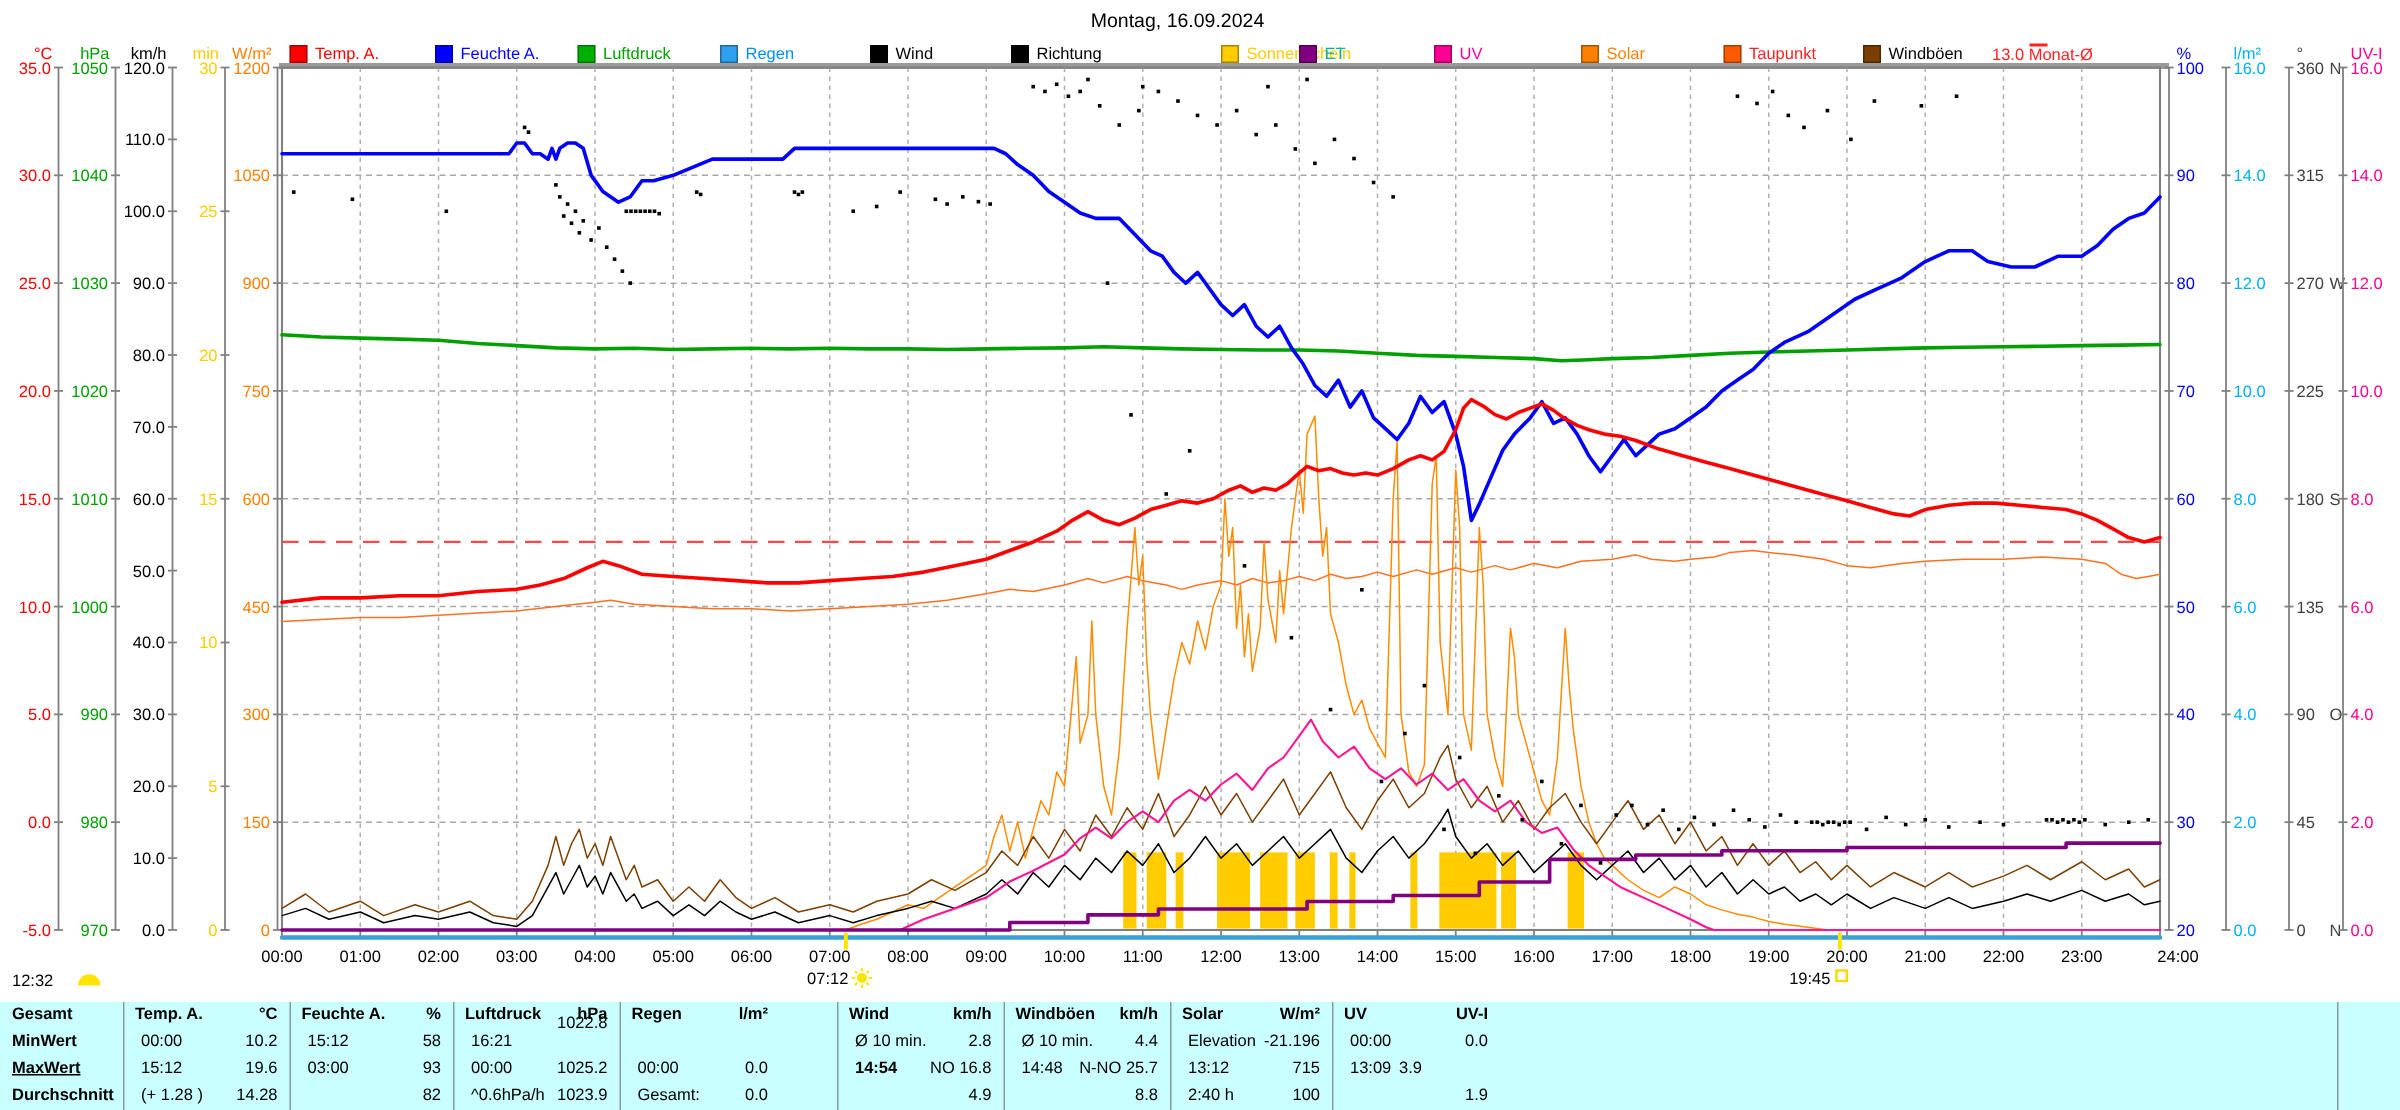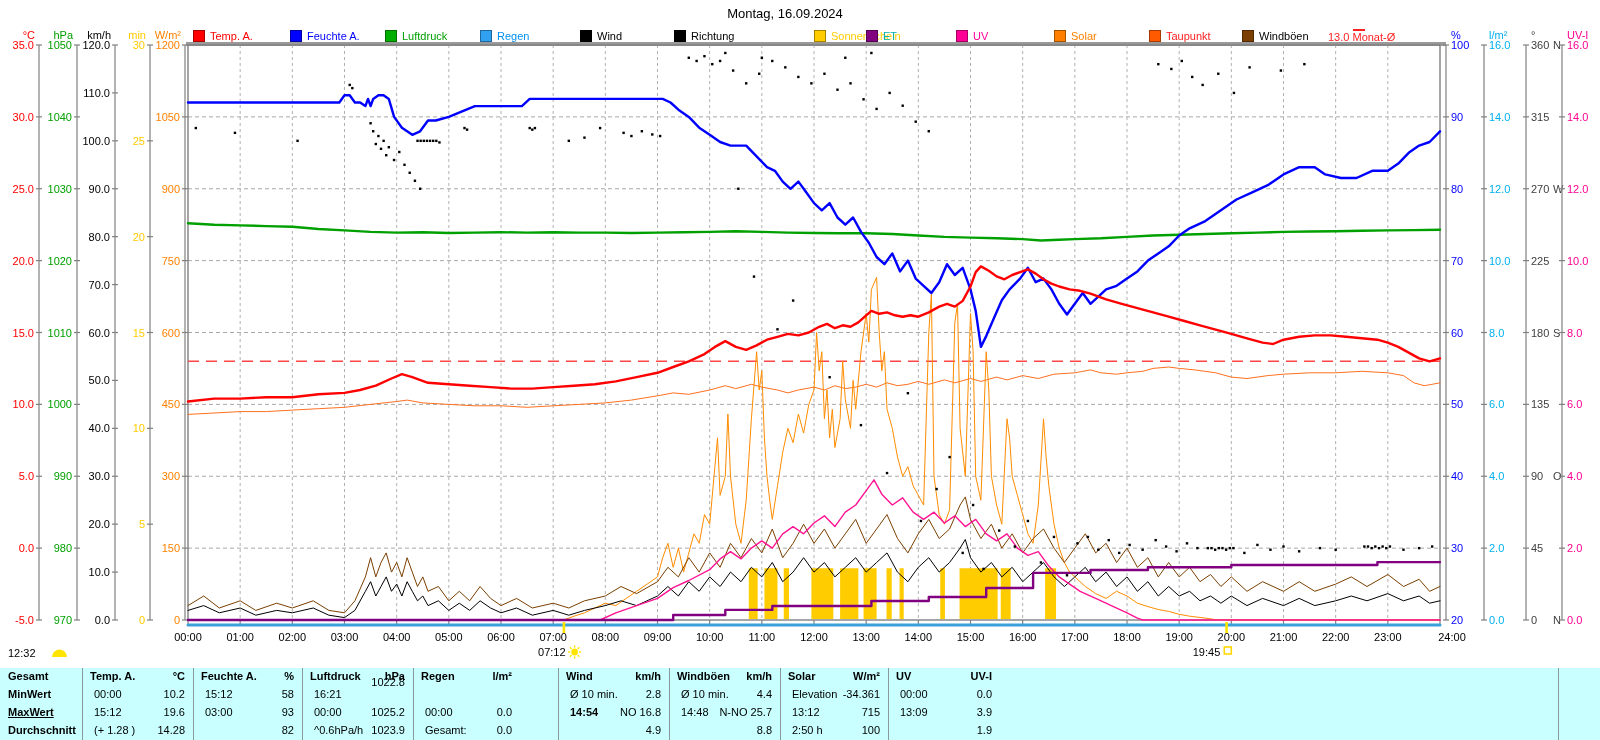--- a/index.html
+++ b/index.html
@@ -560,46 +560,46 @@
     <div class="tcell r" style="left: 95px; top: 18px; width: 90px;">10.2</div>
     <div class="tcell " style="left: 205px; top: 18px; width: 89px;">15:12</div>
     <div class="tcell r" style="left: 204px; top: 18px; width: 90px;">58</div>
     <div class="tcell " style="left: 314px; top: 18px; width: 91px;">16:21</div>
     <div class="tcell r" style="left: 315px; top: 6px; width: 90px;">1022.8</div>
     <div class="tcell " style="left: 570px; top: 18px; width: 91px;">Ø 10 min.</div>
     <div class="tcell r" style="left: 571px; top: 18px; width: 90px;">2.8</div>
     <div class="tcell " style="left: 681px; top: 18px; width: 91px;">Ø 10 min.</div>
     <div class="tcell r" style="left: 682px; top: 18px; width: 90px;">4.4</div>
     <div class="tcell " style="left: 792px; top: 18px; width: 88px;">Elevation</div>
-    <div class="tcell r" style="left: 790px; top: 18px; width: 90px;">-34.361</div>
+    <div class="tcell r" style="left: 790px; top: 18px; width: 90px;">-21.196</div>
     <div class="tcell " style="left: 900px; top: 18px; width: 92px;">00:00</div>
     <div class="tcell r" style="left: 902px; top: 18px; width: 90px;">0.0</div>
     <div class="tcell b" style="left: 8px; top: 36px; width: 70px; text-decoration: underline;">MaxWert</div>
     <div class="tcell " style="left: 94px; top: 36px; width: 91px;">15:12</div>
     <div class="tcell r" style="left: 95px; top: 36px; width: 90px;">19.6</div>
     <div class="tcell " style="left: 205px; top: 36px; width: 89px;">03:00</div>
     <div class="tcell r" style="left: 204px; top: 36px; width: 90px;">93</div>
     <div class="tcell " style="left: 314px; top: 36px; width: 91px;">00:00</div>
     <div class="tcell r" style="left: 315px; top: 36px; width: 90px;">1025.2</div>
     <div class="tcell " style="left: 425px; top: 36px; width: 87px;">00:00</div>
     <div class="tcell r" style="left: 422px; top: 36px; width: 90px;">0.0</div>
     <div class="tcell " style="left: 570px; top: 36px; width: 91px; font-weight: bold;">14:54</div>
     <div class="tcell r" style="left: 571px; top: 36px; width: 90px;">NO 16.8</div>
     <div class="tcell " style="left: 681px; top: 36px; width: 91px;">14:48</div>
     <div class="tcell r" style="left: 682px; top: 36px; width: 90px;">N-NO 25.7</div>
     <div class="tcell " style="left: 792px; top: 36px; width: 88px;">13:12</div>
     <div class="tcell r" style="left: 790px; top: 36px; width: 90px; text-align: right;">715</div>
     <div class="tcell " style="left: 900px; top: 36px; width: 92px;">13:09</div>
-    <div class="tcell r" style="left: 902px; top: 36px; width: 90px;">3.9</div>
+    <div class="tcell r" style="left: 858px; top: 36px; width: 90px;">3.9</div>
     <div class="tcell b" style="left: 8px; top: 54px; width: 70px;">Durchschnitt</div>
     <div class="tcell " style="left: 94px; top: 54px; width: 91px;">(+ 1.28 )</div>
     <div class="tcell r" style="left: 95px; top: 54px; width: 90px;">14.28</div>
     <div class="tcell r" style="left: 204px; top: 54px; width: 90px;">82</div>
     <div class="tcell " style="left: 314px; top: 54px; width: 91px;">^0.6hPa/h</div>
     <div class="tcell r" style="left: 315px; top: 54px; width: 90px;">1023.9</div>
     <div class="tcell " style="left: 425px; top: 54px; width: 87px;">Gesamt:</div>
     <div class="tcell r" style="left: 422px; top: 54px; width: 90px;">0.0</div>
     <div class="tcell r" style="left: 571px; top: 54px; width: 90px;">4.9</div>
     <div class="tcell r" style="left: 682px; top: 54px; width: 90px;">8.8</div>
-    <div class="tcell " style="left: 792px; top: 54px; width: 88px;">2:50 h</div>
+    <div class="tcell " style="left: 792px; top: 54px; width: 88px;">2:40 h</div>
     <div class="tcell r" style="left: 790px; top: 54px; width: 90px;">100</div>
     <div class="tcell r" style="left: 902px; top: 54px; width: 90px;">1.9</div>
   </div>
 
 </body></html>

